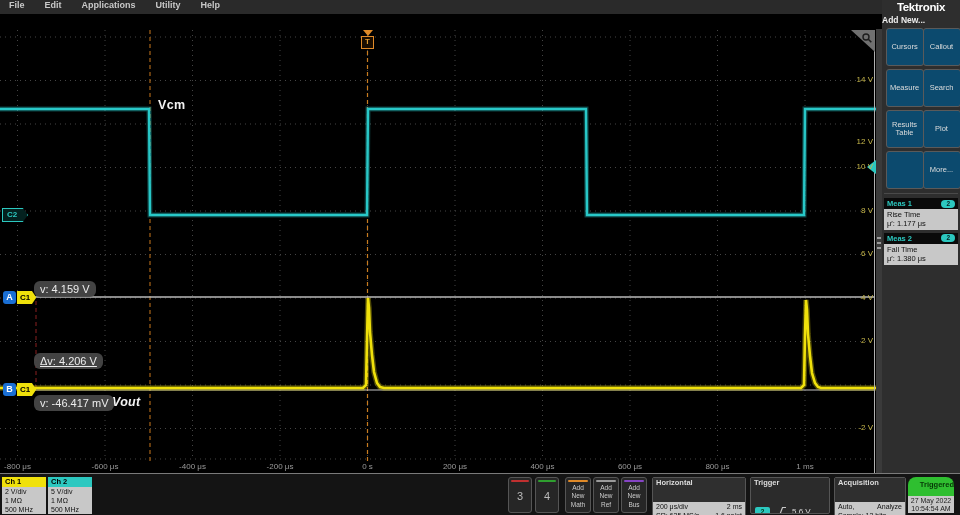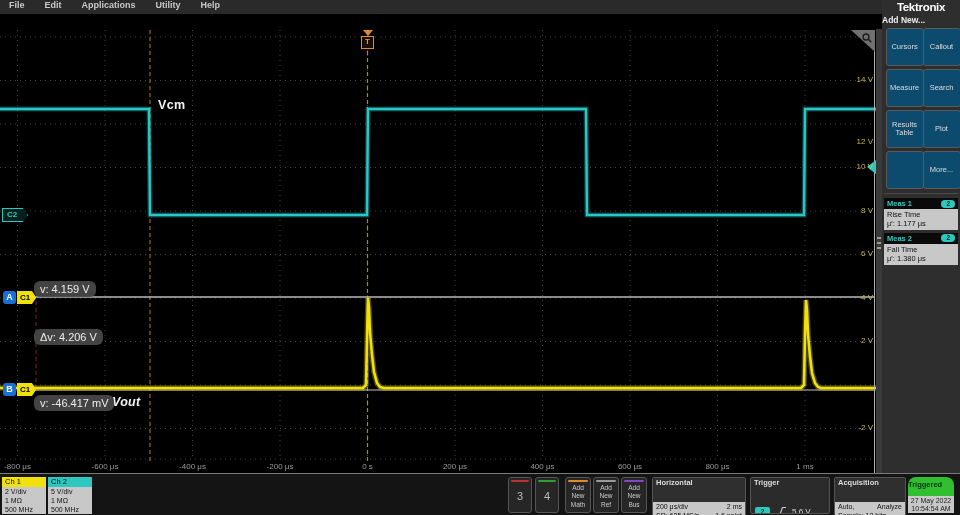--- a/index.html
+++ b/index.html
@@ -80,21 +80,21 @@
   .meas-name { color:#2cc8c0; font-size:7.5px; font-weight:bold; }
   .meas-pill { background:#2cc8c0; color:#062222; font-size:6.5px; font-weight:bold;
                border-radius:4px; padding:0 5px; line-height:8px; }
   .meas-body { background:#c8c8c8; color:#111; font-size:7.5px; padding:1px 3px; line-height:1.25; }
 
   
   #bottombar { position:absolute; left:0; top:473px; width:960px; height:42px; background:#141414;
                border-top:1px solid #7a7a7a; }
   .bb-card { position:absolute; top:3px; }
   .ch-card { width:44px; }
-  .ch-head { height:10px; font-size:7.5px; font-weight:normal; color:#000; padding:0 3px; line-height:10px; }
+  .ch-head { height:10px; font-size:7.5px; font-weight:bold; color:#000; padding:0 3px; line-height:10px; }
   .ch-body { background:#c8c8c8; color:#111; font-size:7px; line-height:1.25; padding:1px 3px; height:27px; }
   .num-btn { width:24px; height:36px; background:#262626; border:1px solid #555; border-radius:3px;
              color:#bbb; font-size:11px; text-align:center; }
   .num-btn .stripe, .add-btn .stripe { height:2px; margin:2px 2px 0 2px; border-radius:1px; }
   .num-btn .lbl { line-height:28px; }
   .add-btn { width:26px; height:36px; background:#262626; border:1px solid #555; border-radius:3px;
              color:#ccc; font-size:6.5px; text-align:center; }
   .add-btn .lbl { line-height:1.3; padding-top:2px; }
   .panel { border:1px solid #555; border-radius:2px; overflow:hidden; }
   .panel-head { background:#2f2f2f; color:#ddd; font-size:7.5px; font-weight:bold; padding:0 3px;
@@ -103,21 +103,21 @@
   .hrow { display:flex; justify-content:space-between; }
   .pos-icon { display:inline-block; width:7px; height:7px; background:#e08a28; color:#000;
               font-size:5.5px; line-height:7px; text-align:center; font-weight:bold;
               border-radius:1px; margin-right:1px; vertical-align:middle; }
   #trigger-panel { background:#2b2b2b; }
   #trigger-panel .trig-row { display:flex; align-items:center; gap:5px; padding:4px 4px; }
   .trig-src { width:15px; height:10px; background:#2cc8c0; color:#042; font-size:7px; font-weight:bold;
               border-radius:2px; text-align:center; line-height:10px; }
   .trig-level { color:#ddd; font-size:8px; }
   #triggered-btn { position:absolute; left:908px; top:3px; width:46px; height:32px; background:#2fbf30;
-                   border-radius:8px; color:#073807; font-size:7.5px; font-weight:bold; text-align:left;
+                   border-radius:8px; color:#073807; font-size:7.5px; font-weight:bold; text-align:right;
                    line-height:16px; }
   #datetime { position:absolute; left:908px; top:22px; width:46px; height:17px; background:#c8c8c8;
               color:#222; font-size:7px; text-align:center; line-height:1.2; padding-top:1px; }
 </style>
 </head>
 <body>
 
 <div id="app">
 
   <div id="menubar">
@@ -174,21 +174,21 @@
       <circle cx="5" cy="5" r="3" fill="none" stroke="#1d1d1d" stroke-width="1.4"></circle>
       <line x1="7.3" y1="7.3" x2="10.3" y2="10.3" stroke="#1d1d1d" stroke-width="1.6"></line>
     </svg>
 
     <div id="trig-level-arrow"></div>
 
     <div class="trace-label" style="left:158px; top:69px;">Vcm</div>
     <div class="trace-label" style="left:112px; top:366px;font-style:italic;">Vout</div>
 
     <div class="readout" style="left:34px; top:252px;">v: 4.159 V</div>
-    <div class="readout" style="left:34px; top:300px;">Δv: 4.206 V</div>
+    <div class="readout" style="left:34px; top:324px;text-decoration:underline;">Δv: 4.206 V</div>
     <div class="readout" style="left:34px; top:366px;">v: -46.417 mV</div>
 
     <div id="c2-badge">C2</div>
     <div class="cursor-badge" style="left:3px; top:262px;">
       <div class="badge-letter">A</div>
       <div class="badge-ch">C1</div>
     </div>
     <div class="cursor-badge" style="left:3px; top:354px;">
       <div class="badge-letter">B</div>
       <div class="badge-ch">C1</div>

